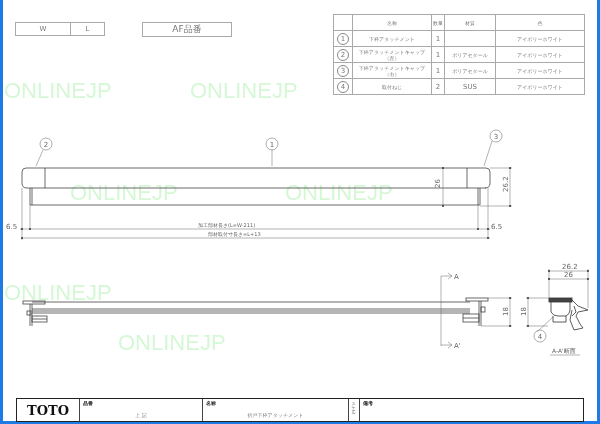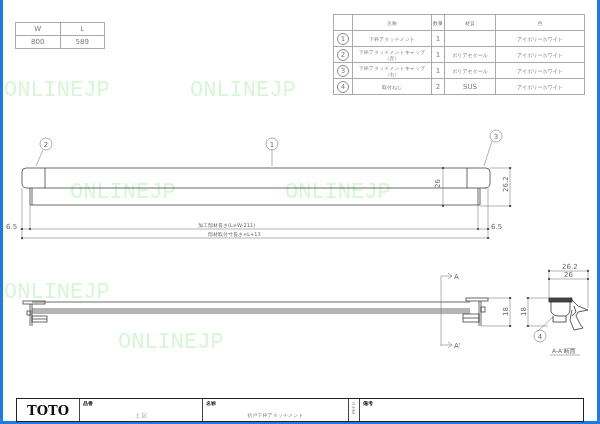--- a/index.html
+++ b/index.html
@@ -7,21 +7,21 @@
          font-family:"DejaVu Sans", sans-serif; color:#555; }
   .frame-l { position:absolute; left:0; top:0; width:3px; height:424px; background:#1e7be6; }
   .frame-r { position:absolute; right:0; top:0; width:3px; height:424px; background:#1e7be6; }
   .frame-b { position:absolute; left:0; bottom:0; width:600px; height:3px; background:#1e7be6; }
   table.t { position:absolute; border-collapse:collapse; font-size:7px; color:#777; }
   table.t td { border:1px solid #aaa; text-align:center; padding:0; }
   .wl td { height:12px; }
   .parts td { height:15px; font-size:5px; }
   .parts .circ { display:inline-block; width:10px; height:10px; border:1px solid #888; border-radius:50%;
                  line-height:10px; font-size:7px; }
-  .wm { position:absolute; color:#c8f5c8; font-size:22px; font-family:Liberation Mono, monospace; letter-spacing:0px; opacity:0.75; }
+  .wm { position:absolute; color:#c8f5c8; font-size:22px; font-family:Liberation Sans, sans-serif; letter-spacing:0px; opacity:0.75; }
   svg.draw { position:absolute; left:0; top:0; }
   .titleblock { position:absolute; left:16px; top:398px; width:566px; height:22px; border:1px solid #222; display:flex; }
   .tb-cell { border-right:1px solid #444; position:relative; height:100%; }
   .tb-cell:last-child { border-right:none; }
   .toto { width:62px; font-family:"DejaVu Serif", serif; font-weight:bold; font-size:13px; color:#111;
           display:flex; align-items:center; justify-content:center; }
   .bunrui { width:80px; font-size:10px; color:#333; display:flex; align-items:center; justify-content:center; }
   .lbl { position:absolute; left:3px; top:1px; font-size:5px; color:#222; font-weight:bold; }
   .val { position:absolute; width:100%; text-align:center; bottom:3px; font-size:5px; color:#777; }
   .dimtxt { font-size:7px; fill:#666; font-family:"DejaVu Sans", sans-serif; }
@@ -32,29 +32,28 @@
 <div class="frame-l"></div>
 <div class="frame-r"></div>
 <div class="frame-b"></div>
 
 <table class="t wl" style="left:15px; top:22px; width:90px;">
   <tbody>
       <tr>
     <td>W</td>
     <td>L</td>
   </tr>
-  <tr>
-    <td>800</td>
-    <td>589</td>
-  </tr>
 </tbody>
   </table>
 
 <table class="t wl" style="left:142px; top:22px; width:90px; font-size:9px;">
   <tbody>
+      <tr>
+        <td>AF品番</td>
+      </tr>
 </tbody>
   </table>
 
 <table class="t parts" style="left:333px; top:14px; width:252px;">
   <tbody>
       <tr>
     <td style="width:18px;"></td>
     <td style="width:78px;">名称</td>
     <td style="width:12px;">数量</td>
     <td style="width:50px;">材質</td>

